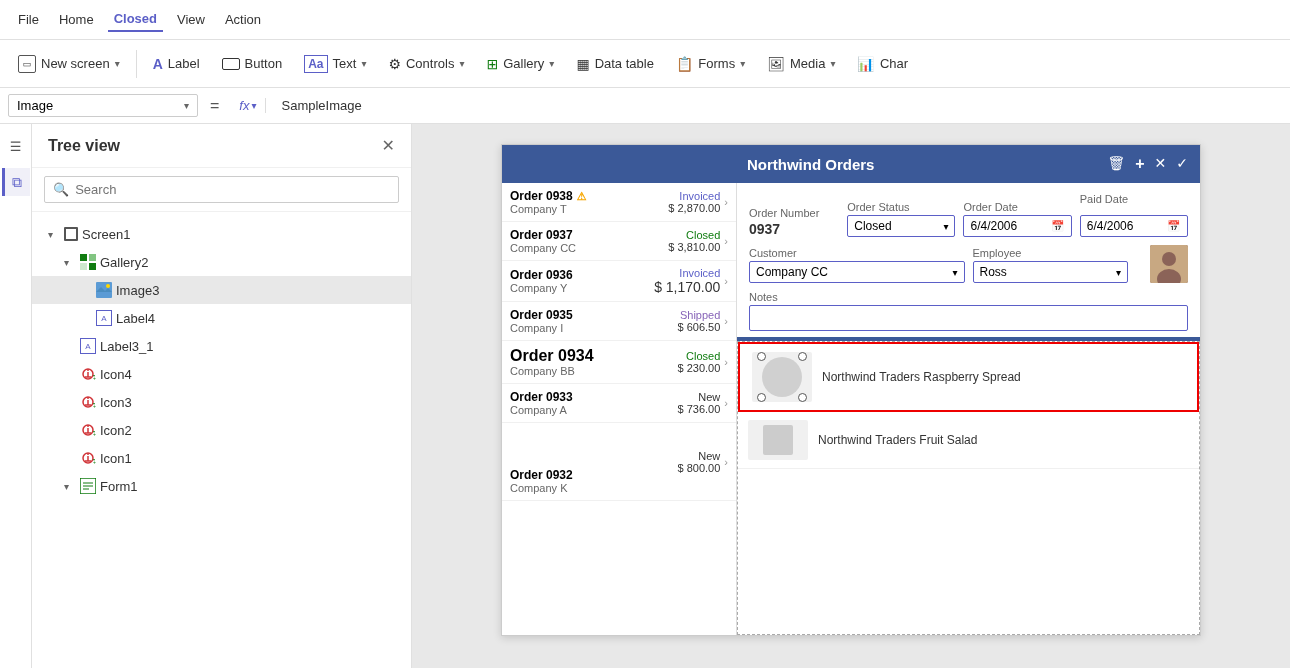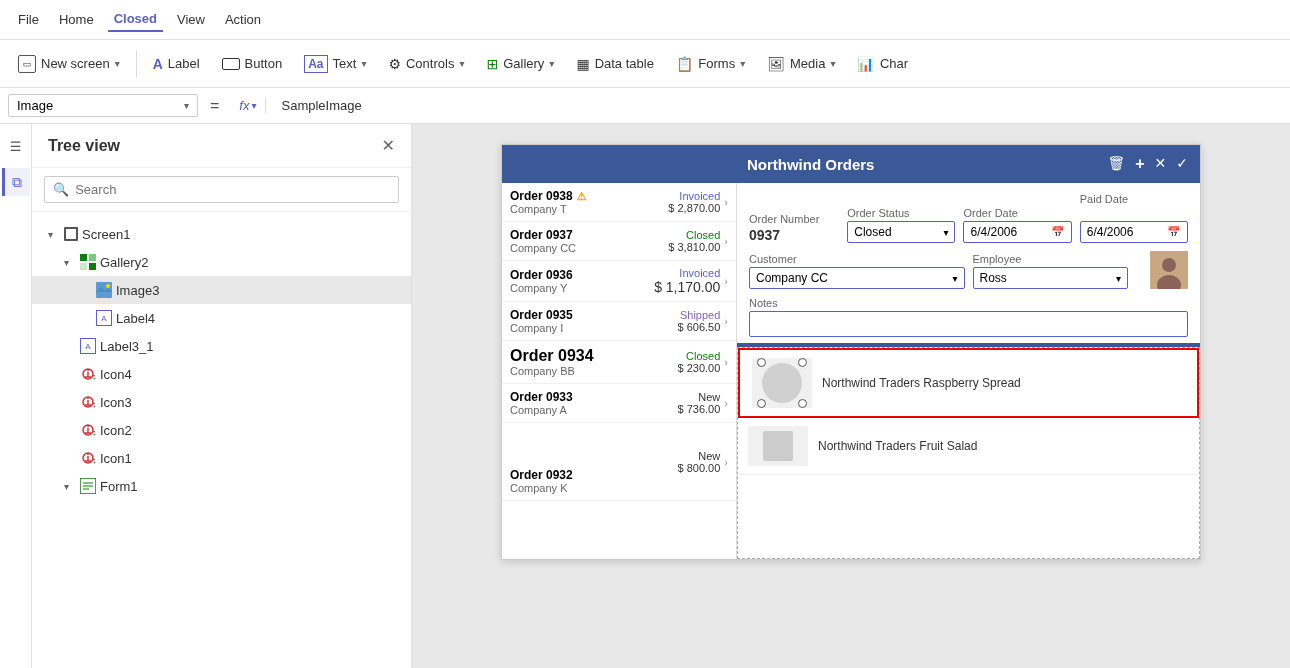--- a/index.html
+++ b/index.html
@@ -224,21 +224,21 @@
       <div style="background:#3b5998;color:#fff;display:flex;align-items:center;padding:10px 12px;">
         <span style="flex:1;text-align:center;font-size:15px;font-weight:600;">Northwind Orders</span>
         <div style="display:flex;gap:10px;">
           <span style="color:#fff;font-size:14px;cursor:pointer;">🗑</span>
           <span style="color:#fff;font-size:16px;cursor:pointer;font-weight:600;">+</span>
           <span style="color:#fff;font-size:14px;cursor:pointer;">✕</span>
           <span style="color:#fff;font-size:14px;cursor:pointer;">✓</span>
         </div>
       </div>
 
-      <div style="display:flex;height:376px;">
+      <div style="display:flex;height:452px;">
 
         <div style="width:235px;border-right:1px solid #ddd;overflow-y:auto;flex-shrink:0;">
 
           <div style="display:flex;align-items:center;padding:6px 8px;border-bottom:1px solid #f0f0f0;cursor:pointer;">
             <div style="flex:1;">
               <div style="font-weight:600;font-size:12px;display:flex;align-items:center;gap:4px;">
                 <span>Order 0938</span>
                 <span style="color:#f7a700;font-size:11px;">⚠</span>
               </div>
               <div style="font-size:11px;color:#666;">Company T</div>
@@ -340,21 +340,21 @@
                 </div>
               </div>
               <div style="flex:1.2;">
                 <div style="font-size:11px;color:#666;margin-bottom:2px;">Order Date</div>
                 <div style="border:1px solid #5b5fc7;border-radius:2px;padding:3px 6px;font-size:12px;display:flex;align-items:center;justify-content:space-between;background:#fff;cursor:pointer;">
                   <span>6/4/2006</span>
                   <span style="font-size:11px;color:#555;">📅</span>
                 </div>
               </div>
               <div style="flex:1.2;">
-                <div style="font-size:11px;color:#666;margin-bottom:16px;">Paid Date</div>
+                <div style="font-size:11px;color:#666;margin-bottom:10px;">Paid Date</div>
                 <div style="border:1px solid #5b5fc7;border-radius:2px;padding:3px 6px;font-size:12px;display:flex;align-items:center;justify-content:space-between;background:#fff;cursor:pointer;">
                   <span>6/4/2006</span>
                   <span style="font-size:11px;color:#555;">📅</span>
                 </div>
               </div>
             </div>
 
             <div style="display:flex;gap:8px;margin-bottom:8px;align-items:flex-end;">
               <div style="flex:1;">
                 <div style="font-size:11px;color:#666;margin-bottom:2px;">Customer</div>

